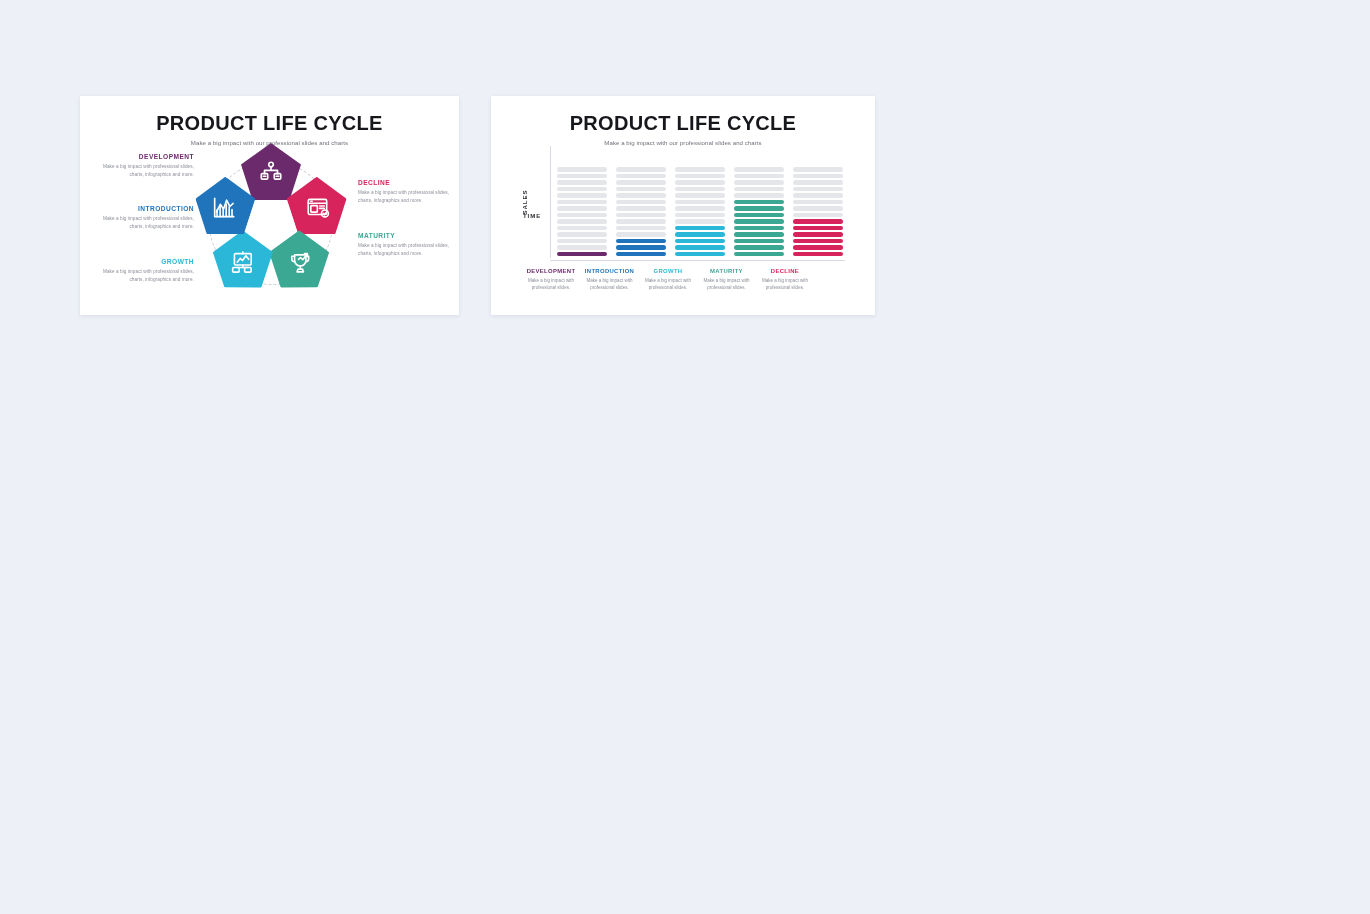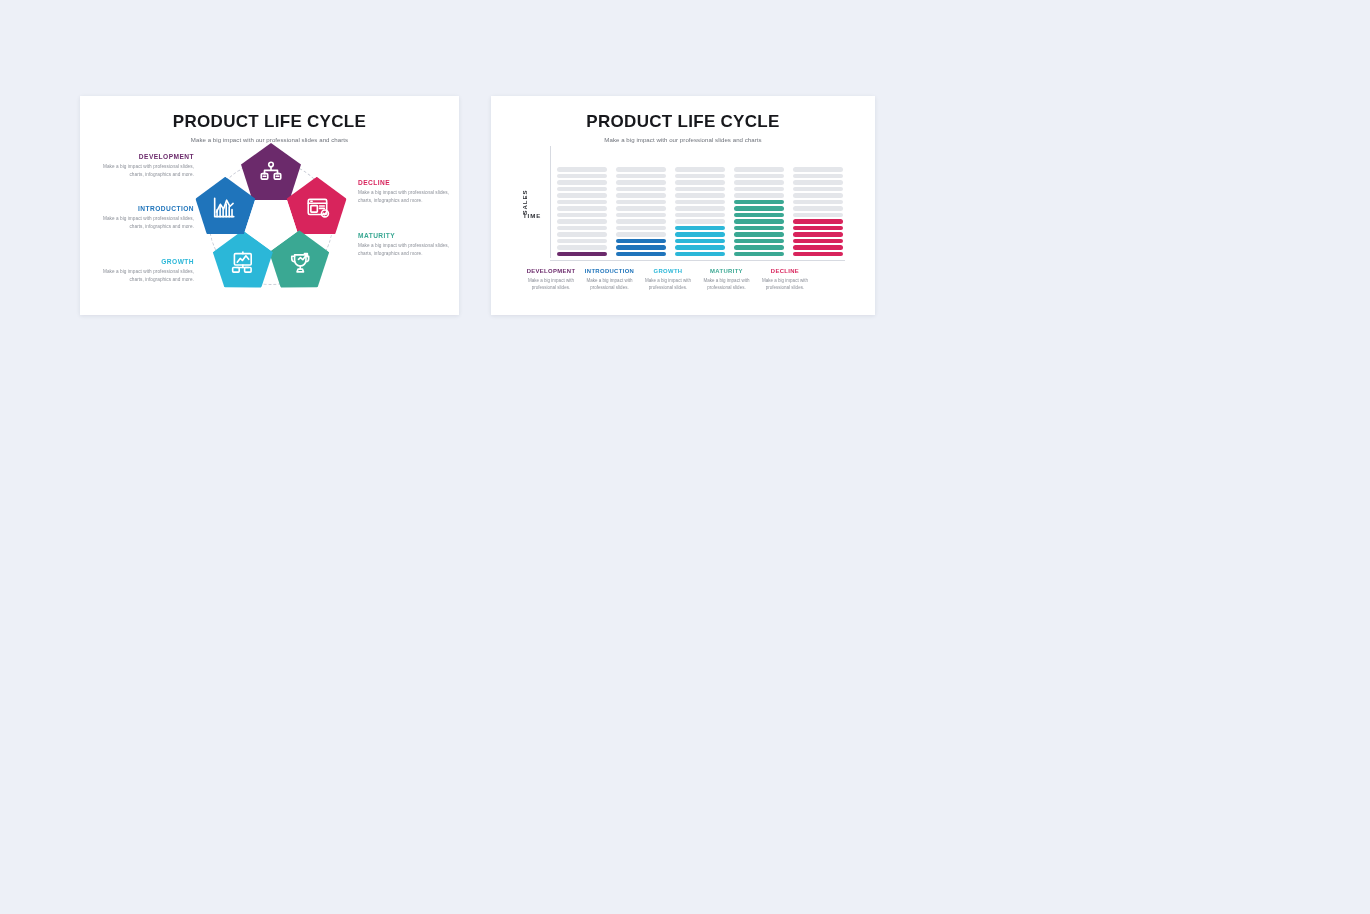--- a/index.html
+++ b/index.html
@@ -19,21 +19,21 @@
     background: #ffffff;
     box-shadow: 0 1px 4px rgba(40,50,80,0.10);
   }
   #slide-left  { left: 80px;  top: 96px; width: 379px; height: 219px; }
   #slide-right { left: 491px; top: 96px; width: 384px; height: 219px; }
 
   
   .slide-title {
     text-align: center;
     font-weight: bold;
-    font-size: 17px;
+    font-size: 20px;
     letter-spacing: 0.3px;
     color: #17181c;
     margin-top: 16px;
   }
   .slide-subtitle {
     text-align: center;
     font-size: 6.1px;
     color: #6d7179;
     margin-top: 4px;
     letter-spacing: 0.05px;

